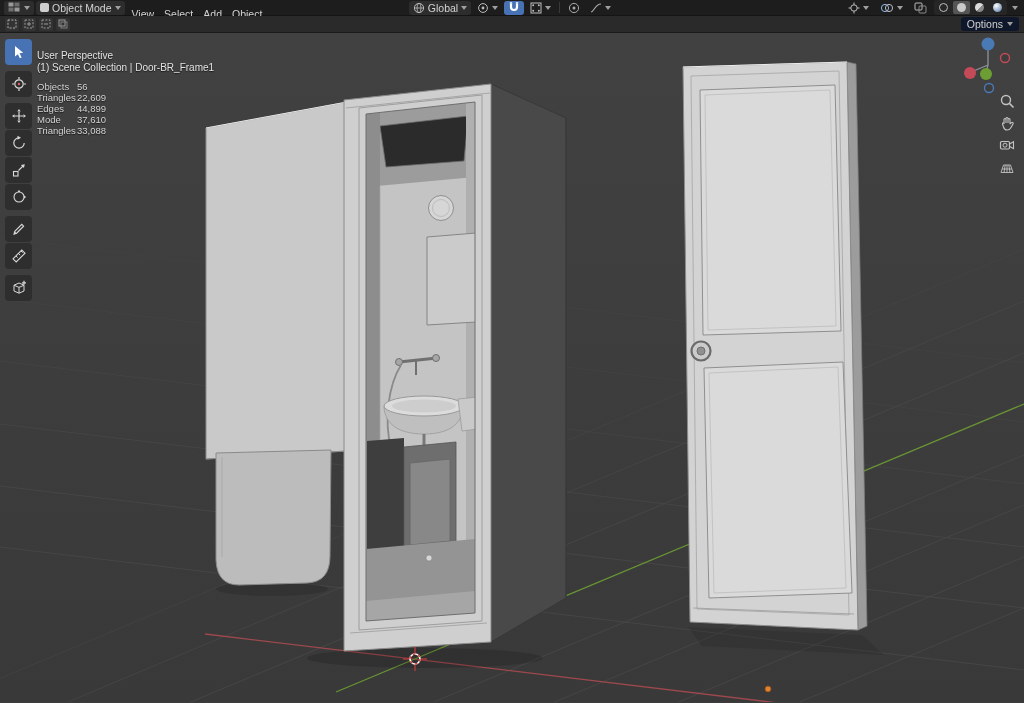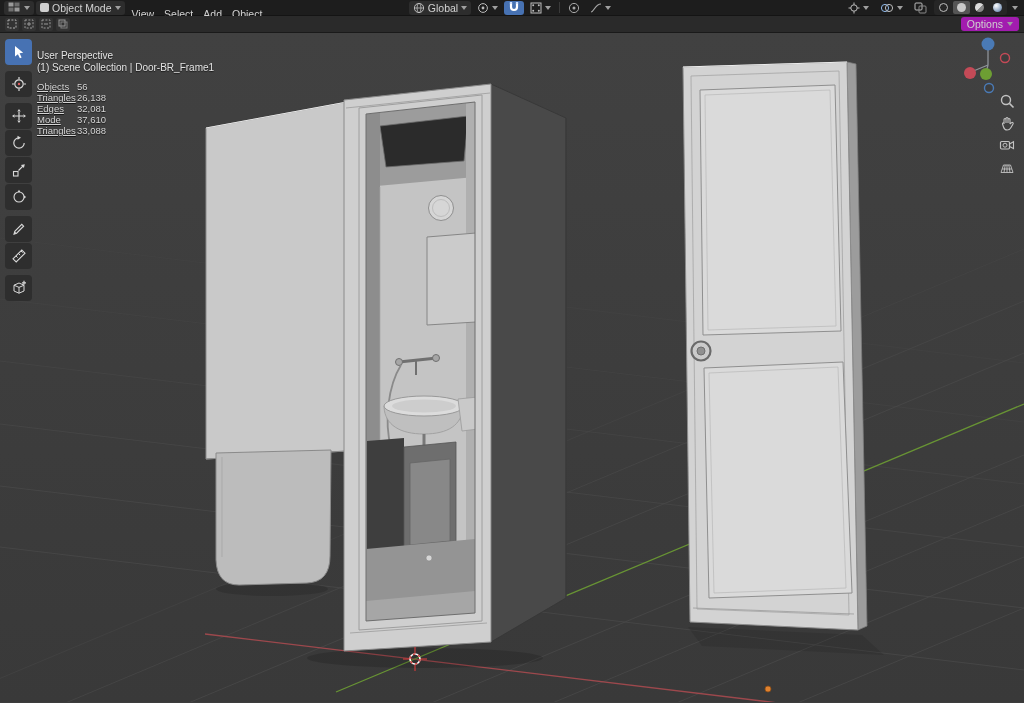--- a/index.html
+++ b/index.html
@@ -24,37 +24,37 @@
   .shadeseg { display:flex; align-items:center; background:#262626; border-radius:3px; padding:1px; gap:1px; }
   .shadeseg .seg { width:17px; height:13px; display:flex; align-items:center; justify-content:center; border-radius:2px; }
   .seg.on { background:#555; }
   .sph { width:9px; height:9px; border-radius:50%; }
   .sph.wire { border:1px solid #bdbdbd; }
   .sph.solid { background:#c9c9c9; }
   .sph.mat { background:linear-gradient(135deg,#dcdcdc 50%, #8a8a8a 50%); }
   .sph.rend { background:radial-gradient(circle at 35% 30%, #ffffff, #7b96b8 75%); }
   .r2-left { display:flex; align-items:center; gap:3px; }
   .mini { width:14px; height:13px; display:flex; align-items:center; justify-content:center; border-radius:2px; background:#333; }
-  .options-btn { display:inline-flex; align-items:center; gap:4px; background:#a21caf; border:none; border-radius:3px; color:#cfcfcf; font-size:10.5px; font-family:inherit; height:14px; padding:0 6px; }
+  .options-btn { display:inline-flex; align-items:center; gap:4px; background:#0f172a; border:none; border-radius:3px; color:#cfcfcf; font-size:10.5px; font-family:inherit; height:14px; padding:0 6px; }
 
   
   .viewport { position:relative; width:1024px; height:669px; background:linear-gradient(#414141,#393939); overflow:hidden; }
   .scene { position:absolute; inset:0; }
 
   
   .toolbar { position:absolute; left:5px; top:6px; display:flex; flex-direction:column; gap:1px; z-index:10; }
   .tgap { height:4px; }
   .tbtn { width:27px; height:26px; background:#2e2e2e; border:none; border-radius:4px; display:flex; align-items:center; justify-content:center; cursor:default; }
   .tbtn.active { background:#4772b3; }
   .tbtn svg { display:block; }
 
   
   .vp-info { position:absolute; left:37px; top:17px; color:#e3e3e3; font-size:10px; line-height:12px; text-shadow:0 1px 1px rgba(0,0,0,.65); z-index:9; }
   .vp-stats { margin-top:7px; color:#d4d4d4; font-size:9.5px; line-height:11px; }
-  .vp-stats .lab { display:inline-block; width:40px;text-decoration:underline; }
+  .vp-stats .lab { display:inline-block; width:40px; }
 
   
   .nav-gizmo { position:absolute; right:6px; top:2px; z-index:10; }
   .side-icons { position:absolute; right:7px; top:58px; display:flex; flex-direction:column; gap:2px; z-index:10; }
   .sbtn { width:20px; height:20px; display:flex; align-items:center; justify-content:center; background:transparent; border:none; }
 </style>
 </head>
 <body>
 
 <div class="app">
@@ -387,22 +387,22 @@
           <path d="M13 0.8 v4 M11 2.8 h4" stroke="#d9d9d9" stroke-width="1.2"></path>
         </svg>
       </button>
     </div>
 
     <div class="vp-info">
       <div>User Perspective</div>
       <div>(1) Scene Collection | Door-BR_Frame1</div>
       <div class="vp-stats">
         <div><span class="lab">Objects</span><span>56</span></div>
-        <div><span class="lab">Triangles</span><span>26,138</span></div>
-        <div><span class="lab">Edges</span><span>32,081</span></div>
+        <div><span class="lab">Triangles</span><span>22,609</span></div>
+        <div><span class="lab">Edges</span><span>44,899</span></div>
         <div><span class="lab">Mode</span><span>37,610</span></div>
         <div><span class="lab">Triangles</span><span>33,088</span></div>
       </div>
     </div>
 
     <div class="nav-gizmo">
       <svg width="60" height="60" viewBox="0 0 60 60">
         <g stroke="#8f9499" stroke-width="1.3">
           <line x1="30" y1="30" x2="30" y2="10"></line>
           <line x1="30" y1="30" x2="13" y2="37"></line>

